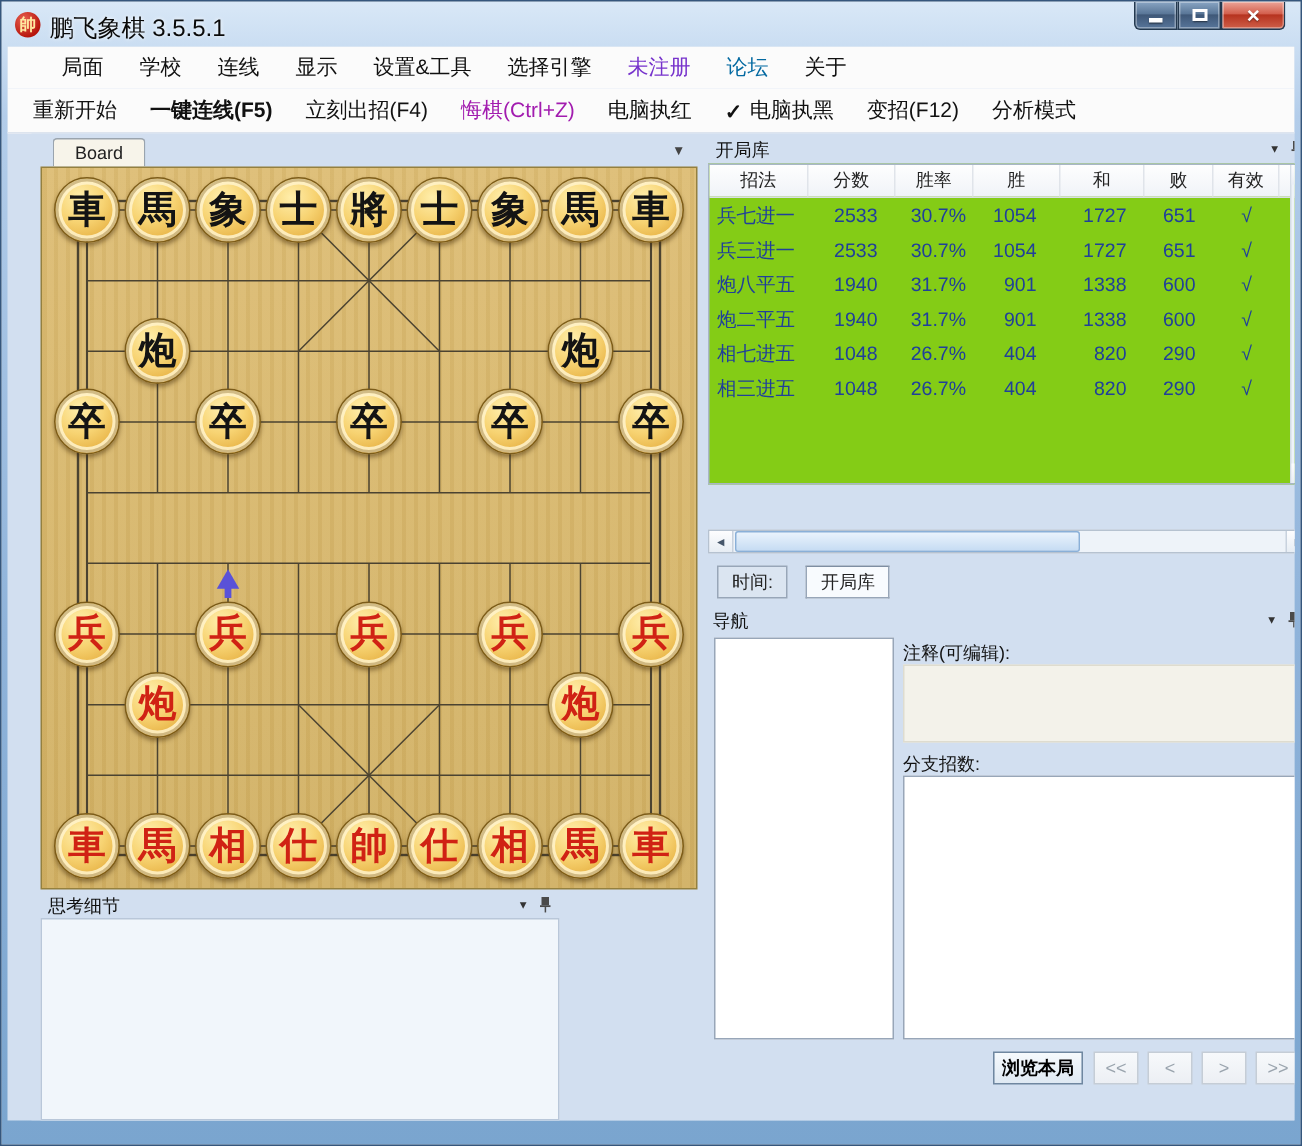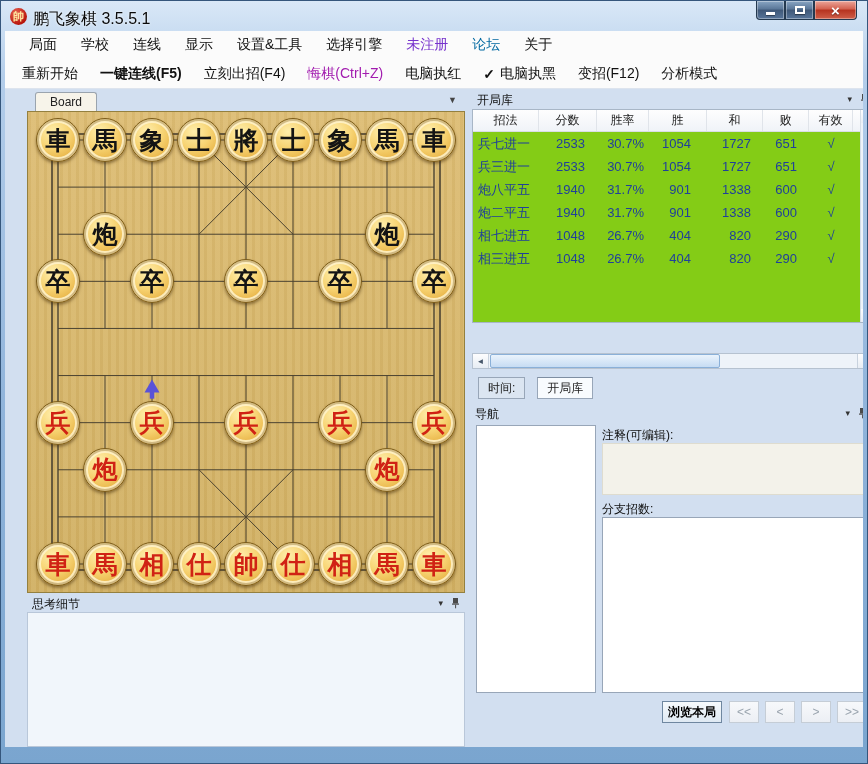--- a/index.html
+++ b/index.html
@@ -22,21 +22,21 @@
     display:flex; align-items:center; justify-content:center; box-shadow:inset 0 0 0 1px rgba(255,255,255,.35); }
   .win-btn.min { border-bottom-left-radius:4px; }
   .win-btn.close { width:43px; border-bottom-right-radius:4px;
     background:linear-gradient(180deg,#eca69a 0%,#d3604e 45%,#b6331f 50%,#cf5f49 100%); }
   .glyph-min { width:9px; height:3px; background:#fff; box-shadow:0 1px 1px rgba(0,0,0,.4); margin-top:6px; }
   .glyph-max { width:10px; height:8px; border:2px solid #fff; box-shadow:0 1px 1px rgba(0,0,0,.4); }
   .glyph-close { color:#fff; font-size:15px; font-weight:bold; line-height:15px; text-shadow:0 1px 1px rgba(0,0,0,.45); }
 
   
   .content { position:absolute; left:4px; right:4px; top:30px; bottom:16px; background:#d2dff0; overflow:hidden; }
-  .menubar { height:28px; background:#fbfbfb; display:flex; align-items:center; padding-left:12px; }
+  .menubar { height:28px; background:#fbfbfb; display:flex; align-items:center; padding-left:24px; }
   .menu-item { padding:0 12px; font-size:14px; color:#111; cursor:pointer; white-space:nowrap; }
   .toolbar { height:30px; background:#fbfbfb; display:flex; align-items:center; padding-left:6px; border-bottom:1px solid #dde4ee; }
   .tool-item { padding:0 11px; font-size:14px; color:#111; display:flex; align-items:center; gap:5px; cursor:pointer; white-space:nowrap; }
   .tool-item.bold { font-weight:bold; }
   .tool-item.disabled { color:#a21caf; }
   .chk { font-weight:bold; font-size:14px; color:#111; }
 
   .workspace { position:absolute; left:0; right:0; top:58px; bottom:0; background:#d2dff0;margin-left:16px; }
 
   
@@ -61,21 +61,21 @@
   .piece.red { color:#d02214; }
 
   
   .panel-header { position:relative; height:18px; display:flex; align-items:center; padding-left:5px;
     font-size:12px; color:#111; }
   .hdr-icons { position:absolute; right:5px; top:2px; display:flex; align-items:center; gap:8px; }
   .collapse-icon { font-size:9px; color:#333; cursor:pointer; line-height:12px; }
   .pin-icon { cursor:pointer; display:flex; }
 
   
-  .thinking-panel { position:absolute; left:6px; top:506px; width:438px; height:152px; }
+  .thinking-panel { position:absolute; left:6px; top:506px; width:346px; height:152px; }
   .thinking-content { position:absolute; left:0; top:17px; right:0; bottom:0;
     background:#f1f6fb; border:1px solid #b9c7d9; }
 
   
   .opening-panel { position:absolute; left:451px; top:2px; width:402px; height:278px; }
   .table-wrap { position:absolute; left:0; top:18px; width:402px; height:214px;
     background:#84cc16; border:1px solid #a8b6c6;text-align:right; }
   .tbl-header { display:flex; height:22px; background:linear-gradient(#fefefe,#f0f3f8);
     border-bottom:1px solid #d9dee5; }
   .tbl-row { display:flex; height:23px; font-size:13px; color:#20409a; cursor:pointer; }

